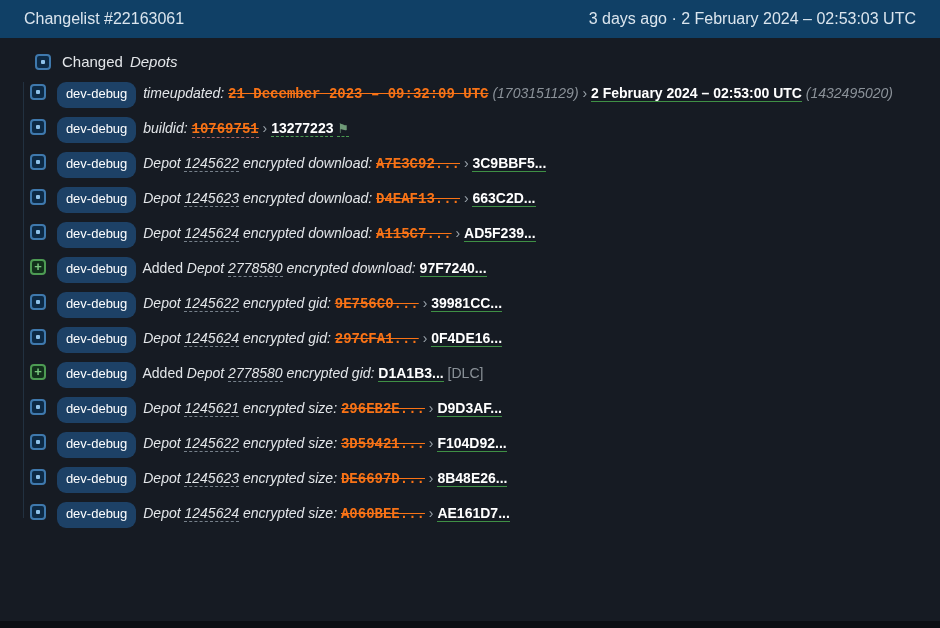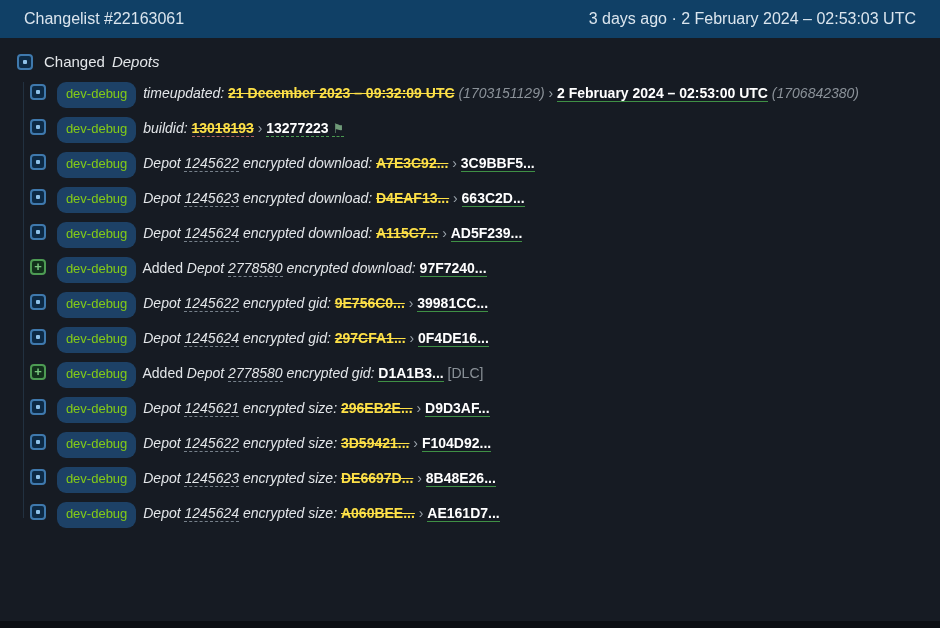--- a/index.html
+++ b/index.html
@@ -11,21 +11,21 @@
   }
   .header{
     height:38px;background:#104066;box-sizing:border-box;
     display:flex;align-items:center;justify-content:space-between;
     padding:0 24px;color:#dbe5ee;font-size:16px;
   }
   .header .title{font-weight:500;}
   .content{padding:13px 16px 0;}
   .group-header{
     display:flex;align-items:center;gap:7px;
-    color:#e3e6e9;font-size:15px;margin:2px 0 12px 1px;
+    color:#e3e6e9;font-size:15px;margin:2px 0 12px 19px;
   }
   .group-header em{font-style:italic;}
   .rows{margin-left:14px;position:relative;max-width:880px;}
   .rows::before{
     content:'';position:absolute;left:-7px;top:0;bottom:10px;width:1px;
     background:#223140;
   }
   .row{
     font-size:14px;line-height:22px;margin-bottom:9px;color:#e3e6e9;
   }
@@ -37,29 +37,29 @@
   .icon-change::after{
     content:'';position:absolute;left:50%;top:50%;transform:translate(-50%,-50%);
     width:4px;height:4px;border-radius:1px;background:#8fc1e8;
   }
   .icon-added{border:2px solid #4d9b53;background:#12301c;}
   .icon-added::after{
     content:'+';position:absolute;left:50%;top:50%;transform:translate(-50%,-54%);
     color:#79c77e;font-size:13px;font-weight:700;line-height:1;
   }
   .badge{
-    display:inline-block;background:#1d4166;color:#84cc16;
+    display:inline-block;background:#1d4166;color:#ffffff;
     border-radius:9px;padding:1px 9px 3px;font-size:13px;margin:0 3px;
     cursor:pointer;
   }
   .seg-label,{font-style:italic;}
   .seg-label{font-style:italic;}
   .seg-plain{font-style:normal;}
   .seg-depot{font-style:italic;border-bottom:1px dashed #77818b;cursor:pointer;}
-  .seg-old{color:#fde047;font-weight:700;text-decoration:line-through;}
+  .seg-old{color:#f97316;font-weight:700;text-decoration:line-through;font-family:Liberation Mono, monospace;}
   .seg-oldd{border-bottom:1px dashed #a86060;cursor:pointer;}
   .seg-new{color:#ffffff;font-weight:700;border-bottom:1px solid #3f9045;cursor:pointer;}
   .seg-newd{border-bottom:1px dashed #4a9a50;}
   .seg-note{color:#8b9299;font-style:italic;}
   .seg-sep{color:#9aa3ab;}
   .seg-dlc{color:#8b9299;}
   .seg-flag{color:#6f9a78;font-size:13px;border-bottom:1px dashed #4a9a50;cursor:pointer;}
   .bottom-strip{
     position:absolute;left:0;right:0;bottom:0;height:7px;background:#0b0e13;
   }
@@ -72,22 +72,22 @@
   <span class="date">3 days ago · 2 February 2024 – 02:53:03 UTC</span>
 </div>
 
 <div class="content">
   <div class="group-header">
     <span class="icon-box icon-change"></span>
     <span>Changed</span>
     <em>Depots</em>
   </div>
   <div class="rows">
-      <div class="row"><span class="icon-box icon-change"></span> <span class="badge">dev-debug</span> <span class="seg-label">timeupdated:</span> <span class="seg-old">21 December 2023 – 09:32:09 UTC</span> <span class="seg-note">(1703151129)</span> <span class="seg-sep">›</span> <span class="seg-new">2 February 2024 – 02:53:00 UTC</span> <span class="seg-note">(1706842380)</span> </div>
-      <div class="row"><span class="icon-box icon-change"></span> <span class="badge">dev-debug</span> <span class="seg-label">buildid:</span> <span class="seg-old seg-oldd">13018193</span> <span class="seg-sep">›</span> <span class="seg-new seg-newd">13277223</span> <span class="seg-flag">⚑</span> </div>
+      <div class="row"><span class="icon-box icon-change"></span> <span class="badge">dev-debug</span> <span class="seg-label">timeupdated:</span> <span class="seg-old">21 December 2023 – 09:32:09 UTC</span> <span class="seg-note">(1703151129)</span> <span class="seg-sep">›</span> <span class="seg-new">2 February 2024 – 02:53:00 UTC</span> <span class="seg-note">(1432495020)</span> </div>
+      <div class="row"><span class="icon-box icon-change"></span> <span class="badge">dev-debug</span> <span class="seg-label">buildid:</span> <span class="seg-old seg-oldd">10769751</span> <span class="seg-sep">›</span> <span class="seg-new seg-newd">13277223</span> <span class="seg-flag">⚑</span> </div>
       <div class="row"><span class="icon-box icon-change"></span> <span class="badge">dev-debug</span> <span class="seg-label">Depot</span> <span class="seg-depot">1245622</span> <span class="seg-label">encrypted download:</span> <span class="seg-old">A7E3C92...</span> <span class="seg-sep">›</span> <span class="seg-new">3C9BBF5...</span> </div>
       <div class="row"><span class="icon-box icon-change"></span> <span class="badge">dev-debug</span> <span class="seg-label">Depot</span> <span class="seg-depot">1245623</span> <span class="seg-label">encrypted download:</span> <span class="seg-old">D4EAF13...</span> <span class="seg-sep">›</span> <span class="seg-new">663C2D...</span> </div>
       <div class="row"><span class="icon-box icon-change"></span> <span class="badge">dev-debug</span> <span class="seg-label">Depot</span> <span class="seg-depot">1245624</span> <span class="seg-label">encrypted download:</span> <span class="seg-old">A115C7...</span> <span class="seg-sep">›</span> <span class="seg-new">AD5F239...</span> </div>
       <div class="row"><span class="icon-box icon-added"></span> <span class="badge">dev-debug</span> <span class="seg-plain">Added</span> <span class="seg-label">Depot</span> <span class="seg-depot">2778580</span> <span class="seg-label">encrypted download:</span> <span class="seg-new">97F7240...</span> </div>
       <div class="row"><span class="icon-box icon-change"></span> <span class="badge">dev-debug</span> <span class="seg-label">Depot</span> <span class="seg-depot">1245622</span> <span class="seg-label">encrypted gid:</span> <span class="seg-old">9E756C0...</span> <span class="seg-sep">›</span> <span class="seg-new">39981CC...</span> </div>
       <div class="row"><span class="icon-box icon-change"></span> <span class="badge">dev-debug</span> <span class="seg-label">Depot</span> <span class="seg-depot">1245624</span> <span class="seg-label">encrypted gid:</span> <span class="seg-old">297CFA1...</span> <span class="seg-sep">›</span> <span class="seg-new">0F4DE16...</span> </div>
       <div class="row"><span class="icon-box icon-added"></span> <span class="badge">dev-debug</span> <span class="seg-plain">Added</span> <span class="seg-label">Depot</span> <span class="seg-depot">2778580</span> <span class="seg-label">encrypted gid:</span> <span class="seg-new">D1A1B3...</span> <span class="seg-dlc">[DLC]</span> </div>
       <div class="row"><span class="icon-box icon-change"></span> <span class="badge">dev-debug</span> <span class="seg-label">Depot</span> <span class="seg-depot">1245621</span> <span class="seg-label">encrypted size:</span> <span class="seg-old">296EB2E...</span> <span class="seg-sep">›</span> <span class="seg-new">D9D3AF...</span> </div>
       <div class="row"><span class="icon-box icon-change"></span> <span class="badge">dev-debug</span> <span class="seg-label">Depot</span> <span class="seg-depot">1245622</span> <span class="seg-label">encrypted size:</span> <span class="seg-old">3D59421...</span> <span class="seg-sep">›</span> <span class="seg-new">F104D92...</span> </div>
       <div class="row"><span class="icon-box icon-change"></span> <span class="badge">dev-debug</span> <span class="seg-label">Depot</span> <span class="seg-depot">1245623</span> <span class="seg-label">encrypted size:</span> <span class="seg-old">DE6697D...</span> <span class="seg-sep">›</span> <span class="seg-new">8B48E26...</span> </div>

